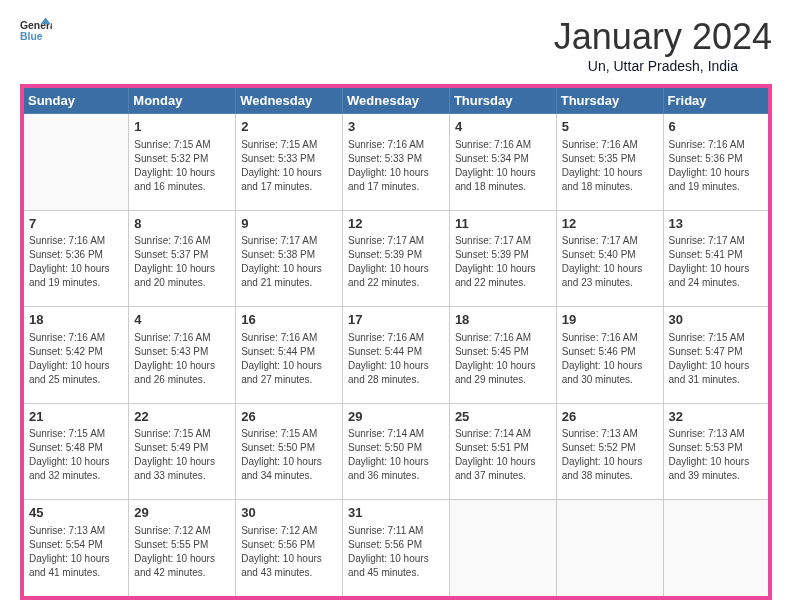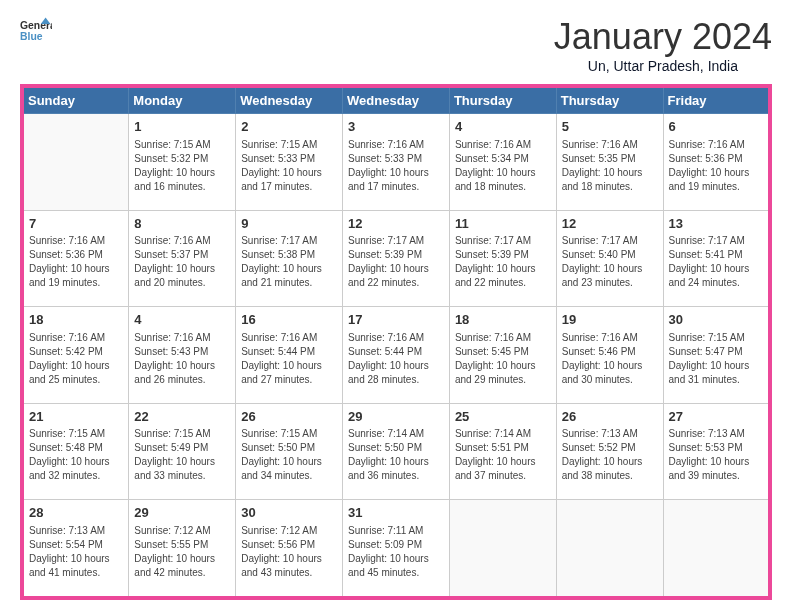--- a/index.html
+++ b/index.html
@@ -301,30 +301,30 @@
 and 37 minutes.</div>
           </td>
           <td>
             <span class="day-num">26</span>
             <div class="day-info" style="white-space: pre-line;">Sunrise: 7:13 AM
 Sunset: 5:52 PM
 Daylight: 10 hours
 and 38 minutes.</div>
           </td>
           <td>
-            <span class="day-num">27</span>
+            <span class="day-num">32</span>
             <div class="day-info" style="white-space: pre-line;">Sunrise: 7:13 AM
 Sunset: 5:53 PM
 Daylight: 10 hours
 and 39 minutes.</div>
           </td>
         </tr>
         <tr>
           <td>
-            <span class="day-num">28</span>
+            <span class="day-num">45</span>
             <div class="day-info" style="white-space: pre-line;">Sunrise: 7:13 AM
 Sunset: 5:54 PM
 Daylight: 10 hours
 and 41 minutes.</div>
           </td>
           <td>
             <span class="day-num">29</span>
             <div class="day-info" style="white-space: pre-line;">Sunrise: 7:12 AM
 Sunset: 5:55 PM
 Daylight: 10 hours
@@ -333,21 +333,21 @@
           <td>
             <span class="day-num">30</span>
             <div class="day-info" style="white-space: pre-line;">Sunrise: 7:12 AM
 Sunset: 5:56 PM
 Daylight: 10 hours
 and 43 minutes.</div>
           </td>
           <td>
             <span class="day-num">31</span>
             <div class="day-info" style="white-space: pre-line;">Sunrise: 7:11 AM
-Sunset: 5:09 PM
+Sunset: 5:56 PM
 Daylight: 10 hours
 and 45 minutes.</div>
           </td>
           <td class="empty"></td>
           <td class="empty"></td>
           <td class="empty"></td>
         </tr>
       </tbody>
   </table>
 </div>

